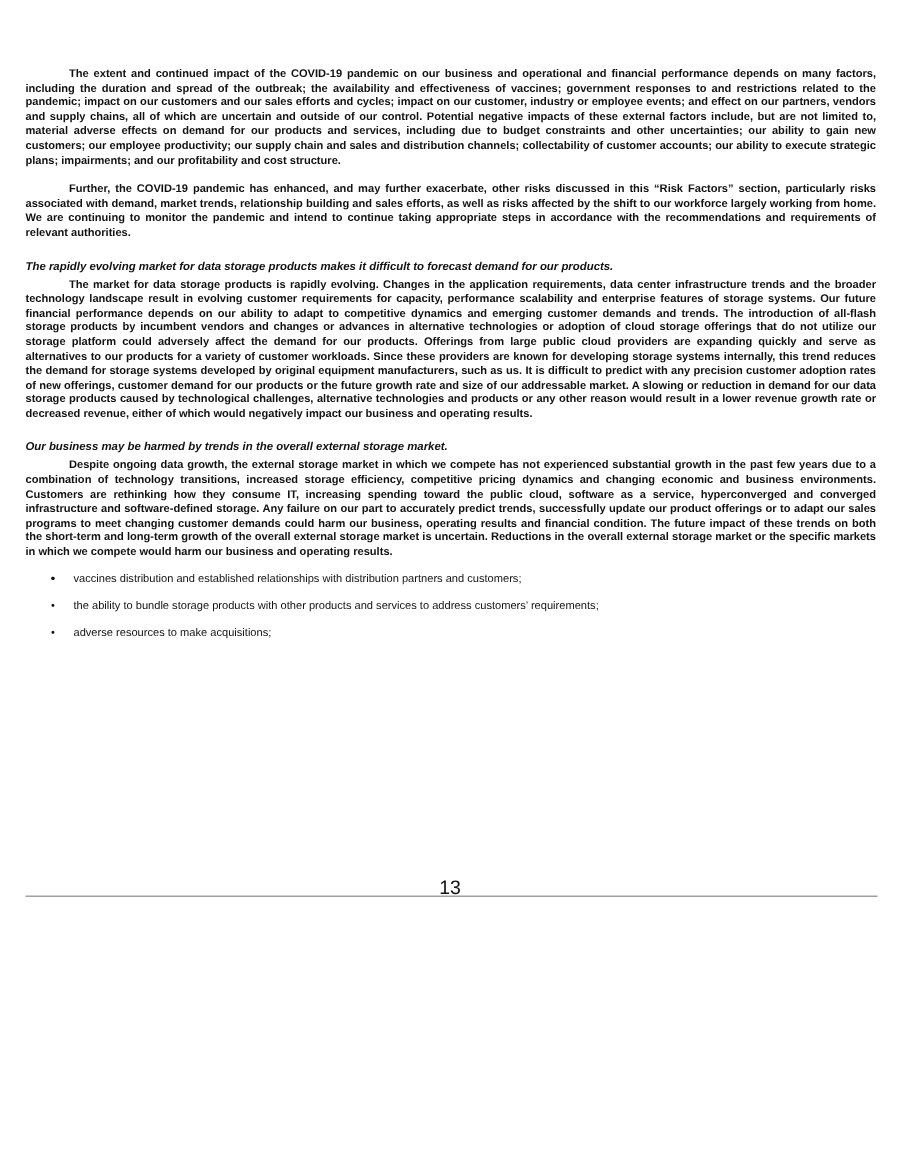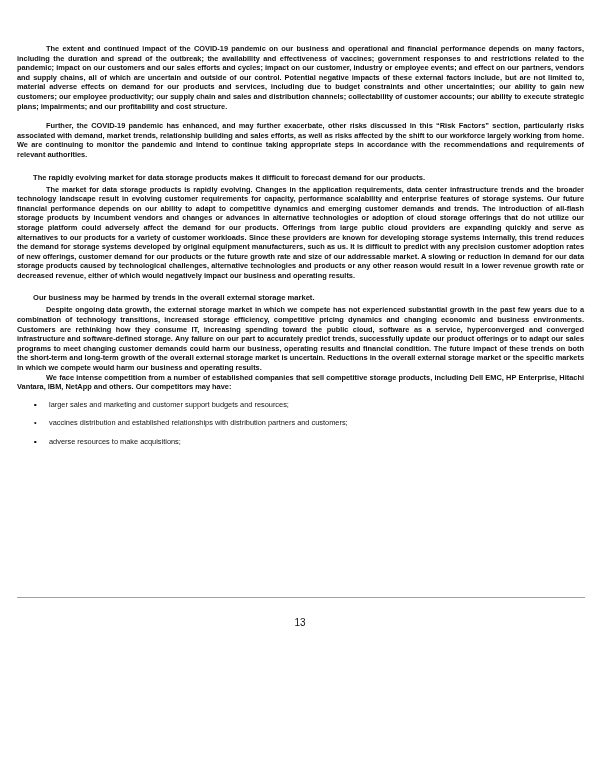--- a/index.html
+++ b/index.html
@@ -1,45 +1,44 @@
 <!DOCTYPE html>
 <html><head>
 <meta charset="utf-8">
 <style>
   html, body { margin: 0; padding: 0; background: #ffffff; }
   body { width: 600px; height: 776px; position: relative; overflow: hidden;
          font-family: "Liberation Sans", sans-serif; color: #111; }
   .page { position: absolute; left: 17px; top: 44px; width: 567px; }
   p.para { margin: 0; font-size: 7.4px; line-height: 9.6px; text-align: justify; text-indent: 29px; font-weight: bold; }
   p.gap1 { margin-top: 10px; }
-  h3.heading { margin: 13px 0 2px 16px; font-size: 7.6px; line-height: 10px; font-weight: bold; }
+  h3.heading { margin: 13px 0 2px 0; font-size: 7.6px; line-height: 10px; font-style: italic; font-weight: bold; }
   ul.bullets { list-style: none; margin: 8px 0 0 0; padding: 0; }
   ul.bullets li { position: relative; font-size: 7.4px; line-height: 9.6px; padding-left: 32px; margin-bottom: 8.5px; }
   ul.bullets li .bullet { position: absolute; left: 17px; top: 0; }
-  .page-number { position: absolute; left: 0; width: 600px; top: 584px; text-align: center; font-size: 10px; margin-top: 33px; }
+  .page-number { position: absolute; left: 0; width: 600px; top: 584px; text-align: center; font-size: 13px; }
   .rule { position: absolute; left: 17px; width: 568px; top: 597px; height: 0; border-top: 1px solid #a0a0a0; }
 </style>
 </head>
 <body>
 
 <div class="page">
   <p class="para">The extent and continued impact of the COVID-19 pandemic on our business and operational and financial performance depends on many factors, including the duration and spread of the outbreak; the availability and effectiveness of vaccines; government responses to and restrictions related to the pandemic; impact on our customers and our sales efforts and cycles; impact on our customer, industry or employee events; and effect on our partners, vendors and supply chains, all of which are uncertain and outside of our control. Potential negative impacts of these external factors include, but are not limited to, material adverse effects on demand for our products and services, including due to budget constraints and other uncertainties; our ability to gain new customers; our employee productivity; our supply chain and sales and distribution channels; collectability of customer accounts; our ability to execute strategic plans; impairments; and our profitability and cost structure.</p>
   <p class="para gap1">Further, the COVID-19 pandemic has enhanced, and may further exacerbate, other risks discussed in this “Risk Factors” section, particularly risks associated with demand, market trends, relationship building and sales efforts, as well as risks affected by the shift to our workforce largely working from home. We are continuing to monitor the pandemic and intend to continue taking appropriate steps in accordance with the recommendations and requirements of relevant authorities.</p>
 
   <h3 class="heading">The rapidly evolving market for data storage products makes it difficult to forecast demand for our products.</h3>
   <p class="para">The market for data storage products is rapidly evolving. Changes in the application requirements, data center infrastructure trends and the broader technology landscape result in evolving customer requirements for capacity, performance scalability and enterprise features of storage systems. Our future financial performance depends on our ability to adapt to competitive dynamics and emerging customer demands and trends. The introduction of all-flash storage products by incumbent vendors and changes or advances in alternative technologies or adoption of cloud storage offerings that do not utilize our storage platform could adversely affect the demand for our products. Offerings from large public cloud providers are expanding quickly and serve as alternatives to our products for a variety of customer workloads. Since these providers are known for developing storage systems internally, this trend reduces the demand for storage systems developed by original equipment manufacturers, such as us. It is difficult to predict with any precision customer adoption rates of new offerings, customer demand for our products or the future growth rate and size of our addressable market. A slowing or reduction in demand for our data storage products caused by technological challenges, alternative technologies and products or any other reason would result in a lower revenue growth rate or decreased revenue, either of which would negatively impact our business and operating results.</p>
 
   <h3 class="heading">Our business may be harmed by trends in the overall external storage market.</h3>
   <p class="para">Despite ongoing data growth, the external storage market in which we compete has not experienced substantial growth in the past few years due to a combination of technology transitions, increased storage efficiency, competitive pricing dynamics and changing economic and business environments. Customers are rethinking how they consume IT, increasing spending toward the public cloud, software as a service, hyperconverged and converged infrastructure and software-defined storage. Any failure on our part to accurately predict trends, successfully update our product offerings or to adapt our sales programs to meet changing customer demands could harm our business, operating results and financial condition. The future impact of these trends on both the short-term and long-term growth of the overall external storage market is uncertain. Reductions in the overall external storage market or the specific markets in which we compete would harm our business and operating results.</p>
 
-  <p class="para">We face intense competition from a number of established companies that sell competitive storage products, including Dell EMC, HP Enterprise, Hitachi Vantara, IBM, NetApp and others. Our competitors may have:</p>
 
   <ul class="bullets">
     <li><span class="bullet">•</span></li>
-    <li><span class="bullet">•</span><span>larger sales and marketing and customer support budgets and resources;</span></li>
+    <li><span class="bullet">•</span></li>
     <li><span class="bullet">•</span><span>vaccines distribution and established relationships with distribution partners and customers;</span></li>
-    <li><span class="bullet">•</span></li>
+    <li><span class="bullet">•</span><span>the ability to bundle storage products with other products and services to address customers’ requirements;</span></li>
     <li><span class="bullet">•</span><span>adverse resources to make acquisitions;</span></li>
   </ul>
 </div>
 
 <div class="page-number">13</div>
 <div class="rule"></div>
 
 </body></html>

